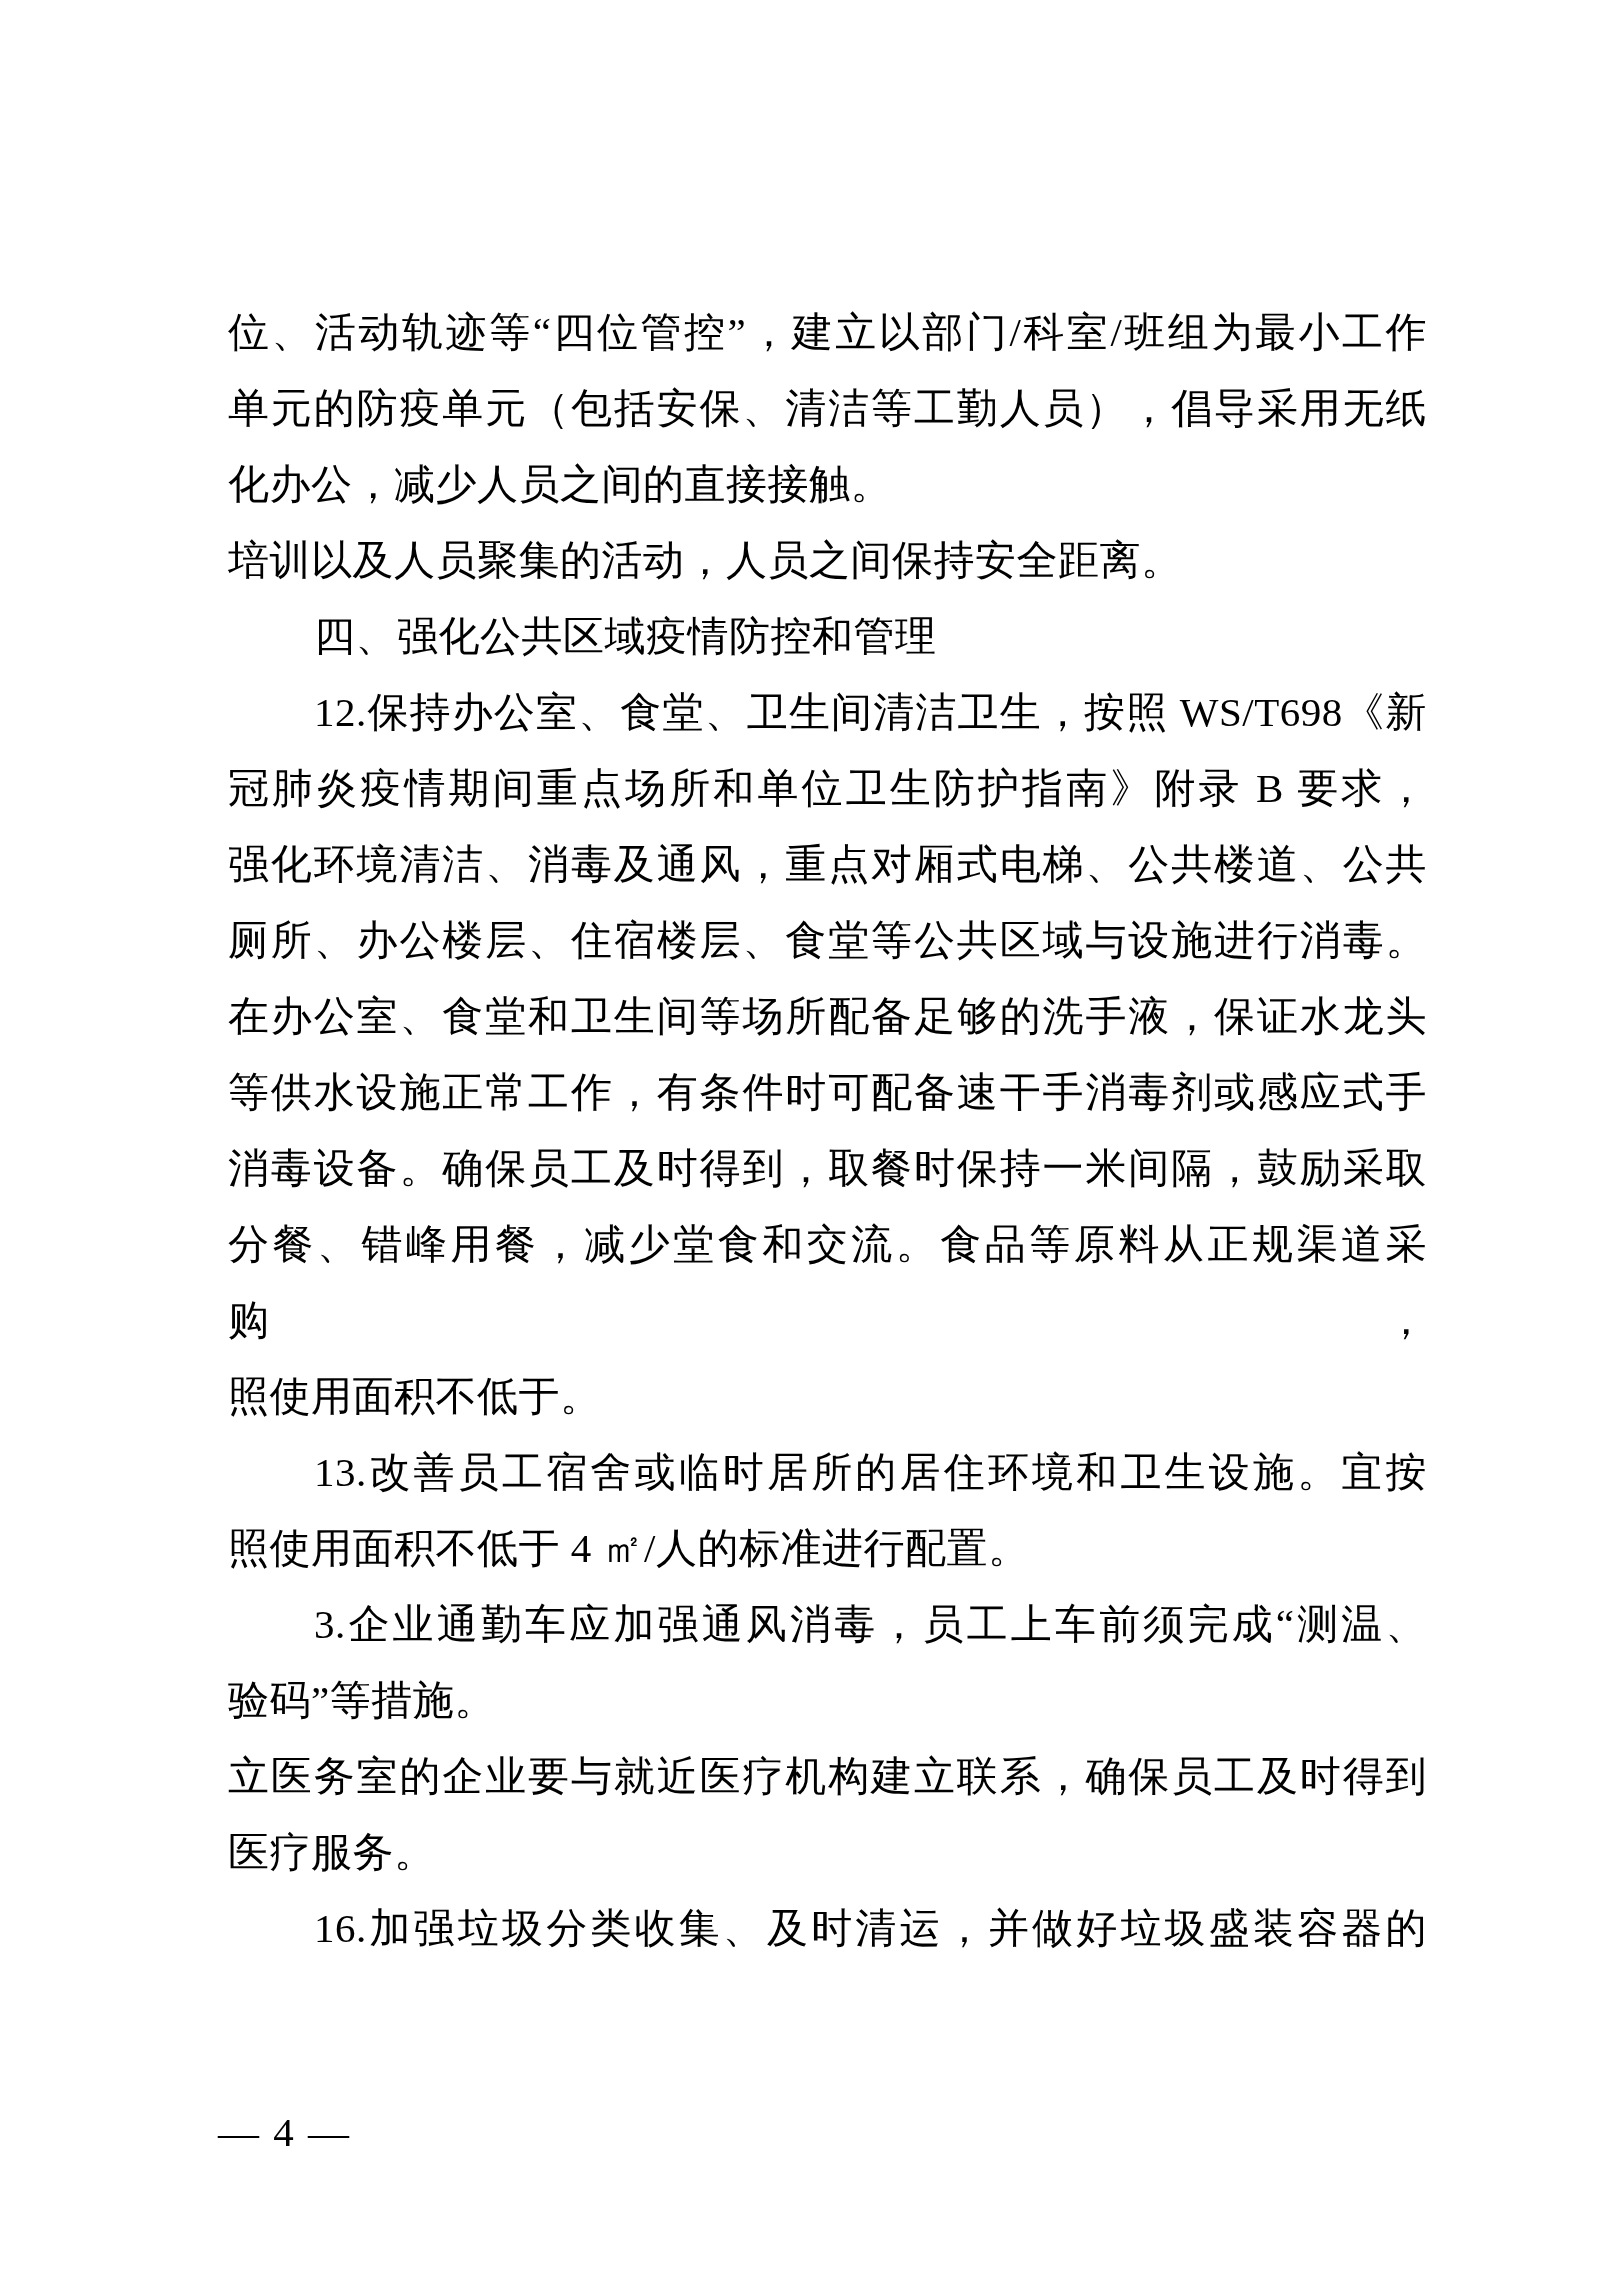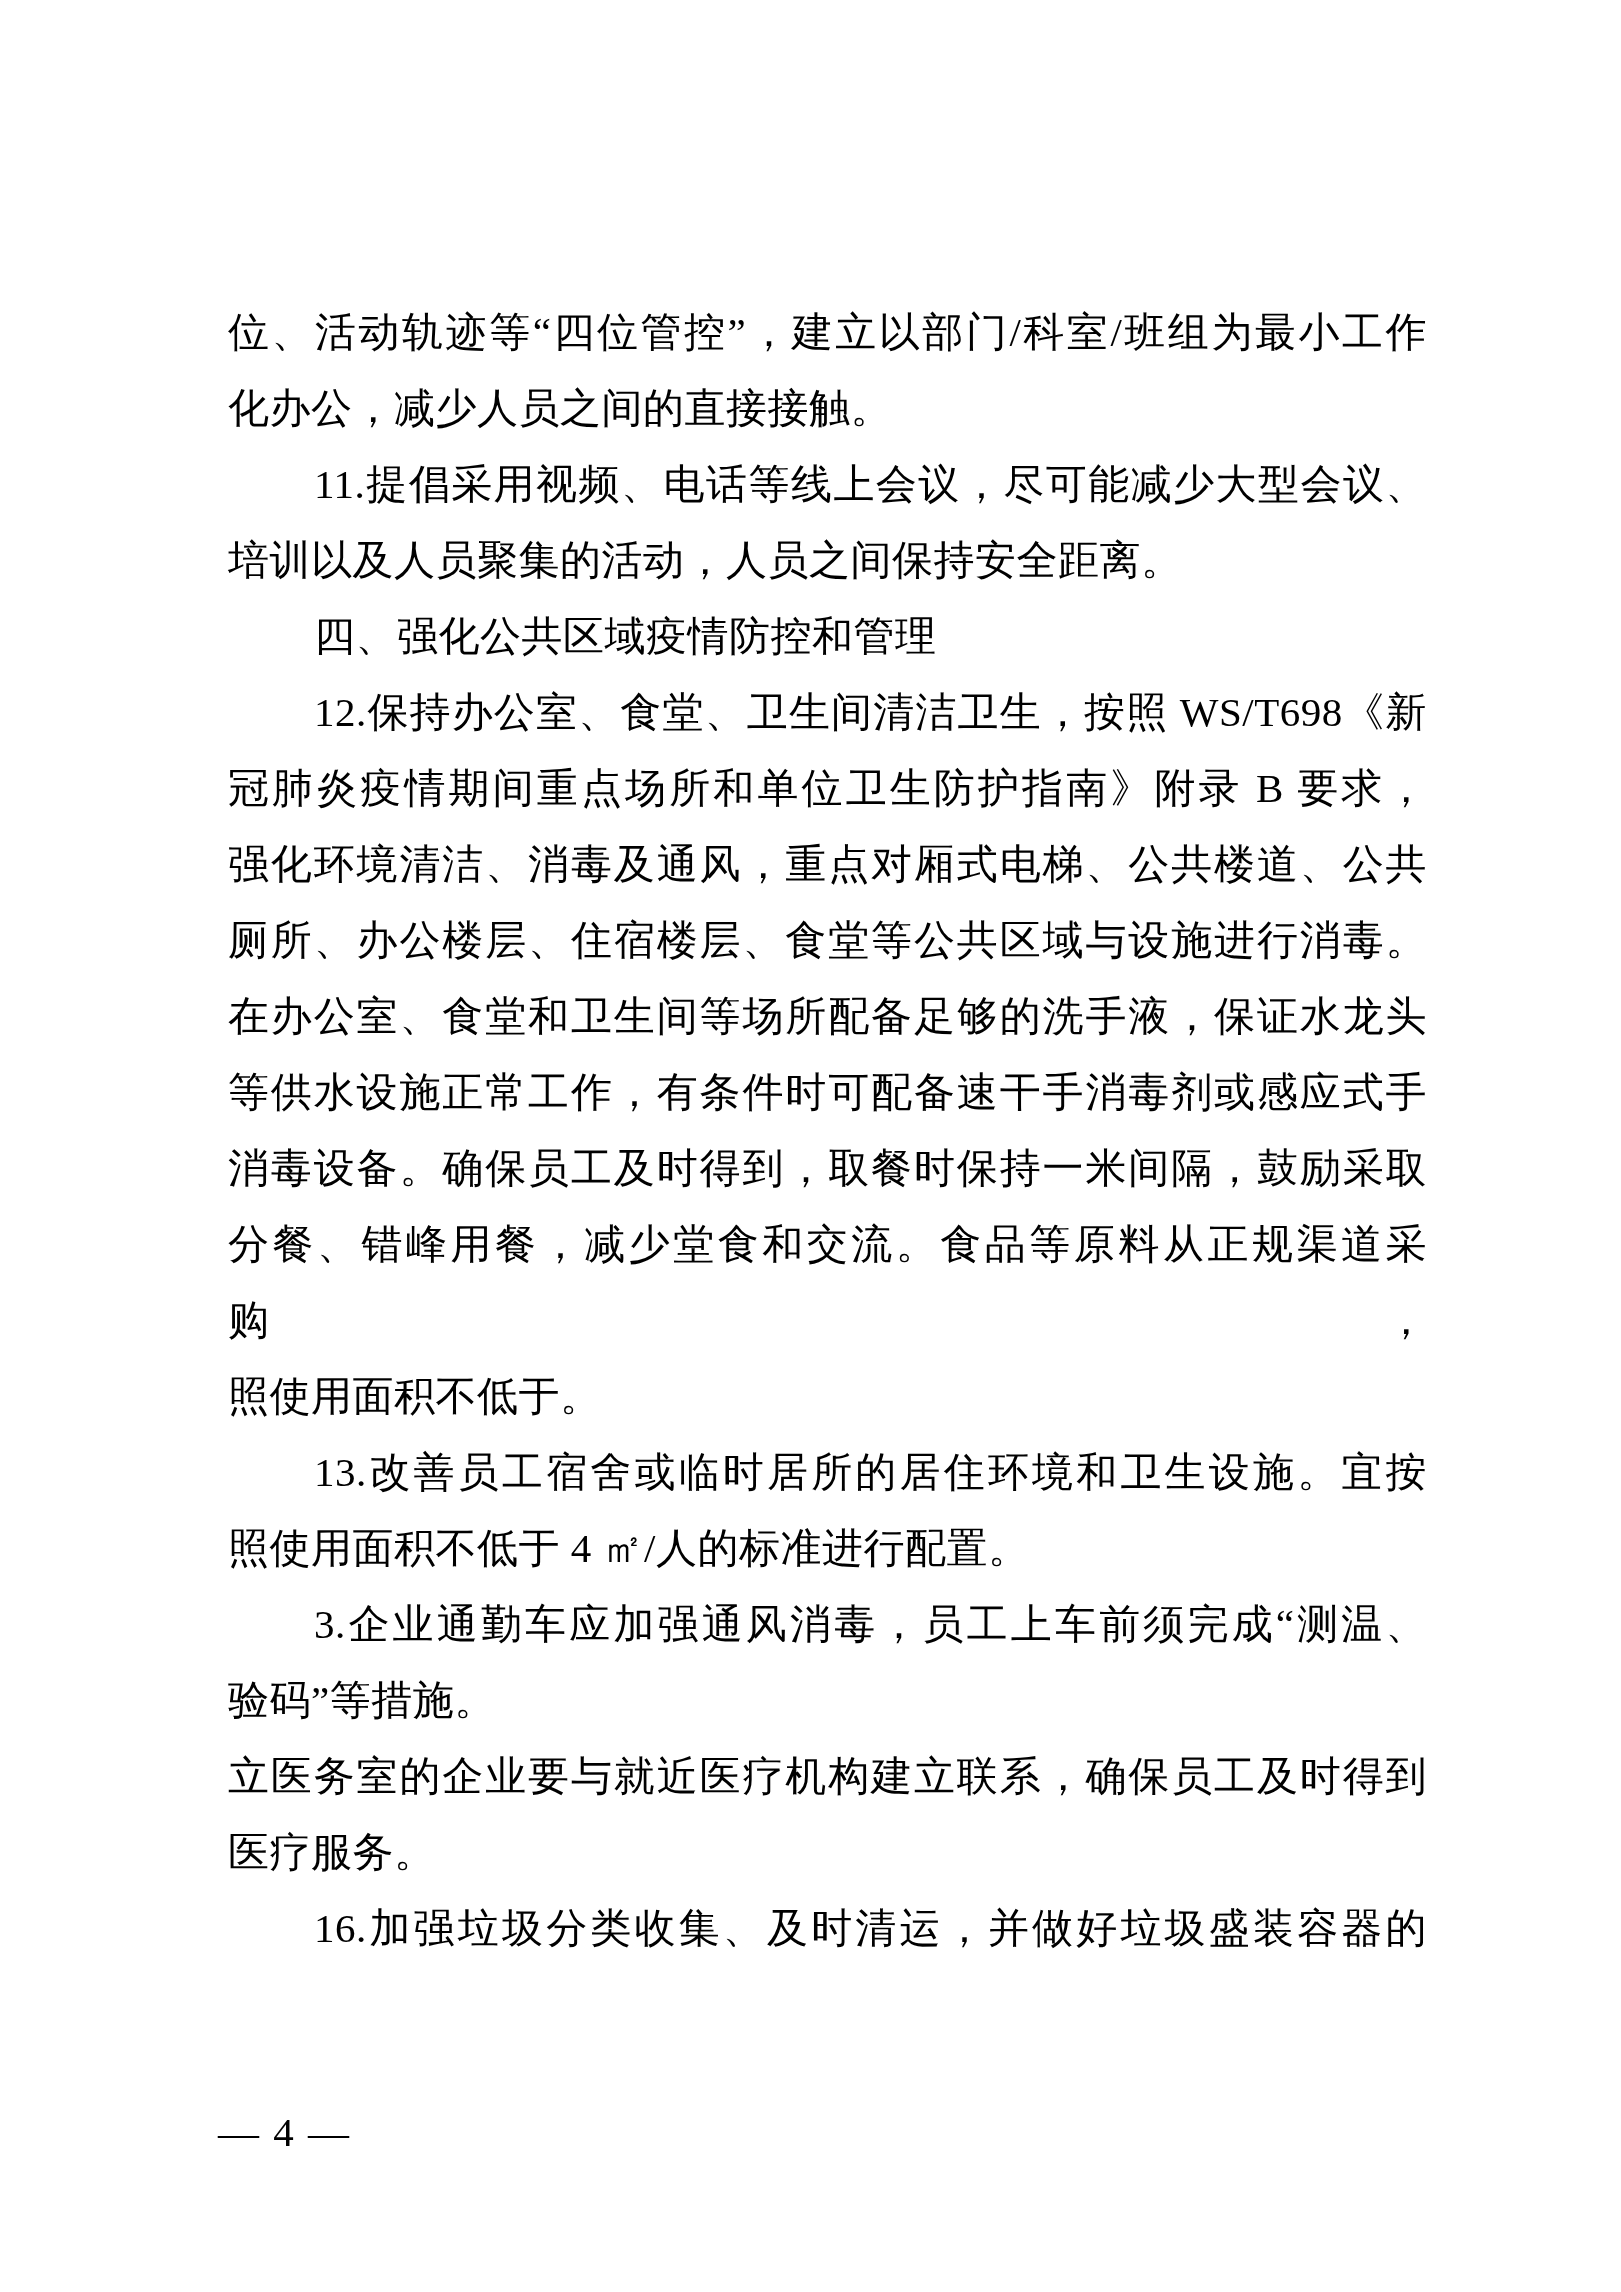--- a/index.html
+++ b/index.html
@@ -54,22 +54,22 @@
     letter-spacing: 2px;
     font-family: "Liberation Serif", "DejaVu Serif", serif;
   }
 </style>
 </head>
 <body>
 
 <div class="page">
   <div class="content">
     <div class="ln j">位、活动轨迹等“四位管控”，建立以部门/科室/班组为最小工作</div>
+    <div class="ln j">单元的防疫单元（包括安保、清洁等工勤人员），倡导采用无纸</div>
     <div class="ln">化办公，减少人员之间的直接接触。</div>
-    <div class="ln j ind">11.提倡采用视频、电话等线上会议，尽可能减少大型会议、</div>
     <div class="ln">培训以及人员聚集的活动，人员之间保持安全距离。</div>
     <div class="ln heading ind">四、强化公共区域疫情防控和管理</div>
     <div class="ln j ind">12.保持办公室、食堂、卫生间清洁卫生，按照 WS/T698《新</div>
     <div class="ln j">冠肺炎疫情期间重点场所和单位卫生防护指南》附录 B 要求，</div>
     <div class="ln j">强化环境清洁、消毒及通风，重点对厢式电梯、公共楼道、公共</div>
     <div class="ln j">厕所、办公楼层、住宿楼层、食堂等公共区域与设施进行消毒。</div>
     <div class="ln j">在办公室、食堂和卫生间等场所配备足够的洗手液，保证水龙头</div>
     <div class="ln j">等供水设施正常工作，有条件时可配备速干手消毒剂或感应式手</div>
     <div class="ln j">消毒设备。确保员工及时得到，取餐时保持一米间隔，鼓励采取</div>
     <div class="ln j">分餐、错峰用餐，减少堂食和交流。食品等原料从正规渠道采购，</div>

